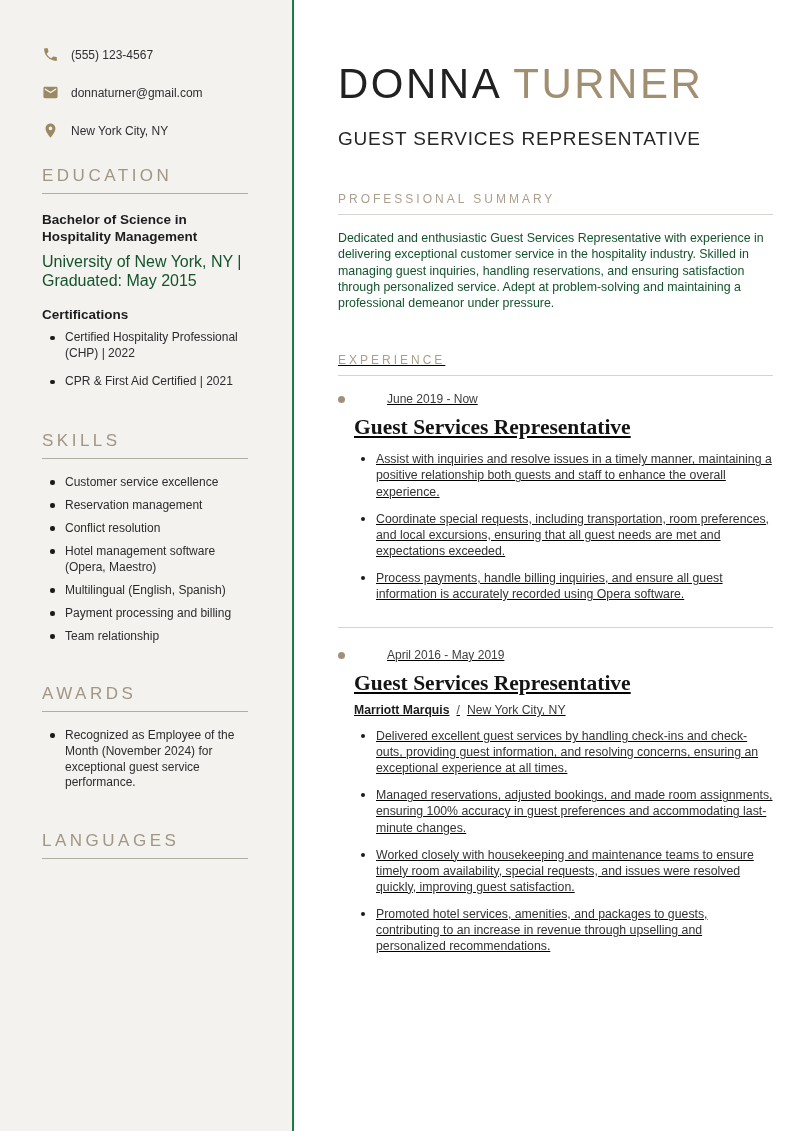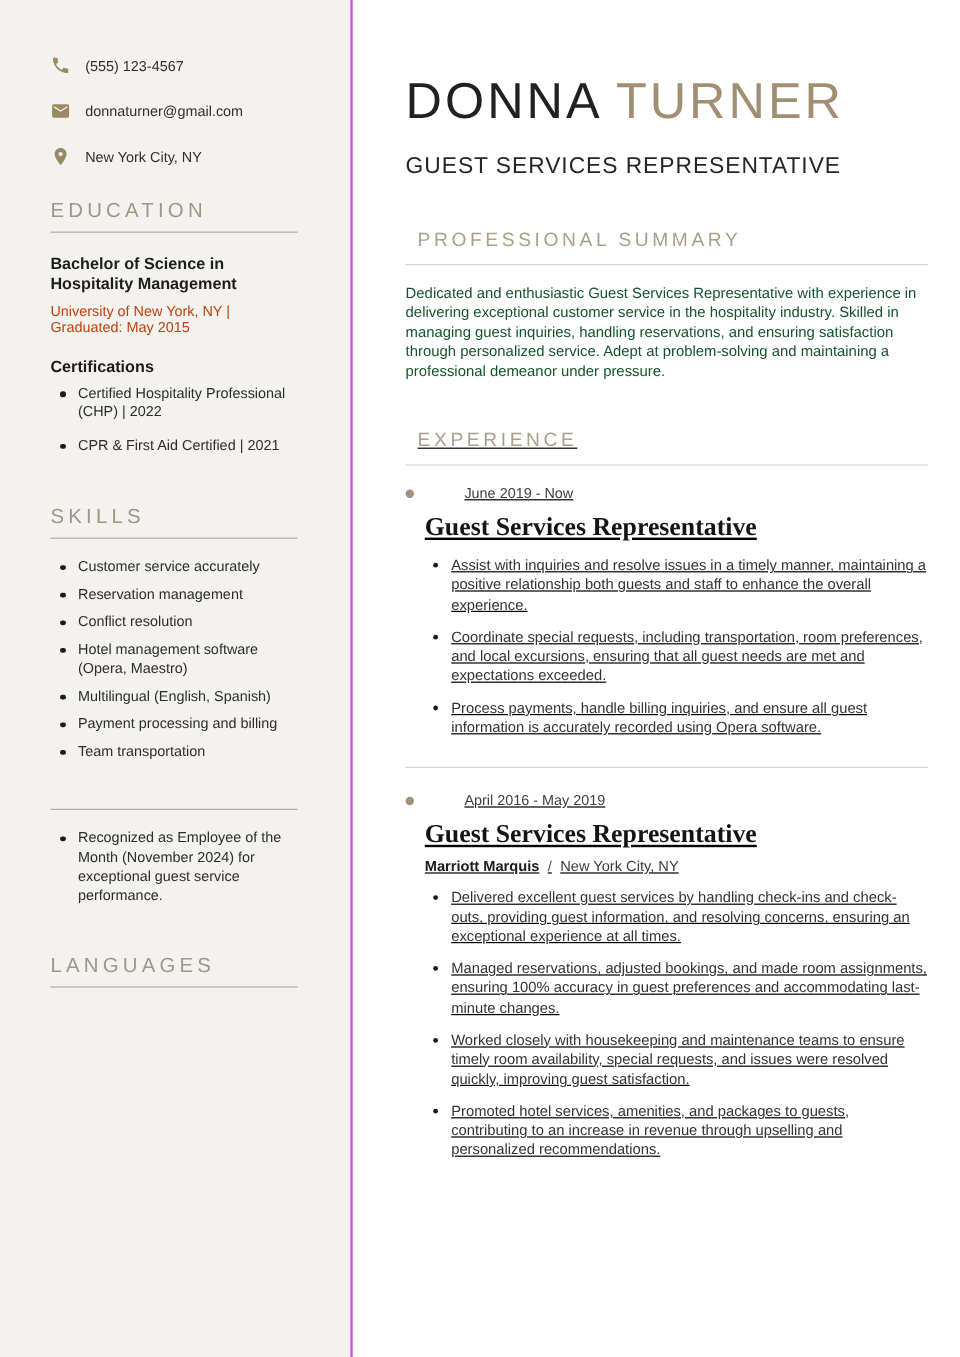--- a/index.html
+++ b/index.html
@@ -1,49 +1,49 @@
 <!DOCTYPE html>
 <html><head>
 <meta charset="utf-8">
 <style>
   html,body{margin:0;padding:0;}
   body{width:800px;height:1131px;background:#ffffff;font-family:"Liberation Sans",sans-serif;overflow:hidden;}
   .page{display:flex;width:800px;height:1131px;box-sizing:border-box;}
 
   
-  .sidebar{width:294px;box-sizing:border-box;background:#f3f2ee;border-right:2px solid #d946ef;
+  .sidebar{width:294px;box-sizing:border-box;background:#f3f2ee;border-right:2px solid #15803d;
            padding:46px 44px 20px 42px;flex-shrink:0;}
   .contact-row{display:flex;align-items:center;margin-bottom:21px;}
   .cicon{width:17px;height:17px;margin-right:12px;flex-shrink:0;display:inline-flex;}
   .cicon svg{width:17px;height:17px;fill:#9a8a63;}
   .contact-text{font-size:12px;color:#2f2f31;}
 
   .side-heading{font-size:17px;font-weight:400;color:#a09685;letter-spacing:3.5px;margin:0;}
   .side-rule{height:1px;background:#b2ada2;margin-top:7px;}
   .sec-education{margin-top:27px;}
   .degree{font-size:13.5px;font-weight:700;color:#1d1d1f;line-height:1.25;margin:18px 0 0 0;}
-  .school{font-size:12px;color:#c2410c;line-height:1.2;margin:6px 0 0 0;}
+  .school{font-size:16px;color:#14532d;line-height:1.2;margin:6px 0 0 0;}
   .sub-bold{font-size:13.5px;font-weight:700;color:#1d1d1f;margin:17px 0 0 0;}
   .side-list{list-style:none;margin:8px 0 0 0;padding:0;}
   .side-list li{position:relative;padding-left:23px;font-size:12px;color:#2c2c2e;line-height:1.33;margin-bottom:12px;}
   .side-list li::before{content:'';position:absolute;left:8px;top:5.5px;width:4.5px;height:4.5px;border-radius:50%;background:#1b1b1b;}
   .skills-list li{margin-bottom:7px;}
   .sec-skills{margin-top:41px;}
   .sec-awards{margin-top:39px;}
   .sec-languages{margin-top:40px;}
   .sec-awards .side-list,.sec-languages .side-list{margin-top:16px;}
   .sec-skills .side-list{margin-top:16px;}
 
   
   .main{flex:1;box-sizing:border-box;padding:62px 27px 20px 44px;background:#ffffff;}
   .name{font-size:42px;font-weight:400;letter-spacing:2.5px;margin:0;line-height:1.05;}
   .name-first{color:#212121;}
   .name-last{color:#a28f72;}
   .jobtitle{font-size:19px;color:#262628;letter-spacing:0.8px;margin-top:22px;}
-  .main-heading{font-size:16px;font-weight:400;color:#ab9f8b;letter-spacing:3px;margin:10px;}
+  .main-heading{font-size:12px;font-weight:400;color:#ab9f8b;letter-spacing:3px;margin:0;}
   .main-rule{height:1px;background:#d6d4d0;margin-top:8px;}
   .sec-summary{margin-top:42px;}
   .summary-text{font-size:12.4px;color:#14532d;line-height:1.31;margin:15px 0 0 0;}
   .sec-experience{margin-top:42px;text-decoration:underline;}
   .daterow{display:flex;align-items:center;margin-top:16px;gap:32px;}
   .tdot{width:7px;height:7px;border-radius:50%;background:#a2917a;margin-right:10px;flex-shrink:0;}
   .dates{font-size:12px;color:#3e3e40;}
   .xp-title{font-family:"Liberation Serif",serif;font-size:21.5px;font-weight:700;color:#141414;margin:9px 0 0 16px;}
   .companyrow{margin:7px 0 0 16px;font-size:12.2px;}
   .cname{font-weight:700;color:#1b1b1d;}
@@ -97,31 +97,32 @@
       <ul class="side-list">
         <li>Certified Hospitality Professional (CHP) | 2022</li>
         <li>CPR &amp; First Aid Certified | 2021</li>
       </ul>
     </section>
 
     <section class="sec-skills">
       <h2 class="side-heading">SKILLS</h2>
       <div class="side-rule"></div>
       <ul class="side-list skills-list">
-        <li>Customer service accurately</li>
+        <li>Customer service excellence</li>
         <li>Reservation management</li>
         <li>Conflict resolution</li>
         <li>Hotel management software (Opera, Maestro)</li>
         <li>Multilingual (English, Spanish)</li>
         <li>Payment processing and billing</li>
-        <li>Team transportation</li>
+        <li>Team relationship</li>
       </ul>
     </section>
 
     <section class="sec-awards">
+      <h2 class="side-heading">AWARDS</h2>
       <div class="side-rule"></div>
       <ul class="side-list">
         <li>Recognized as Employee of the Month (November 2024) for exceptional guest service performance.</li>
       </ul>
     </section>
 
     <section class="sec-languages">
       <h2 class="side-heading">LANGUAGES</h2>
       <div class="side-rule"></div>
     </section>

